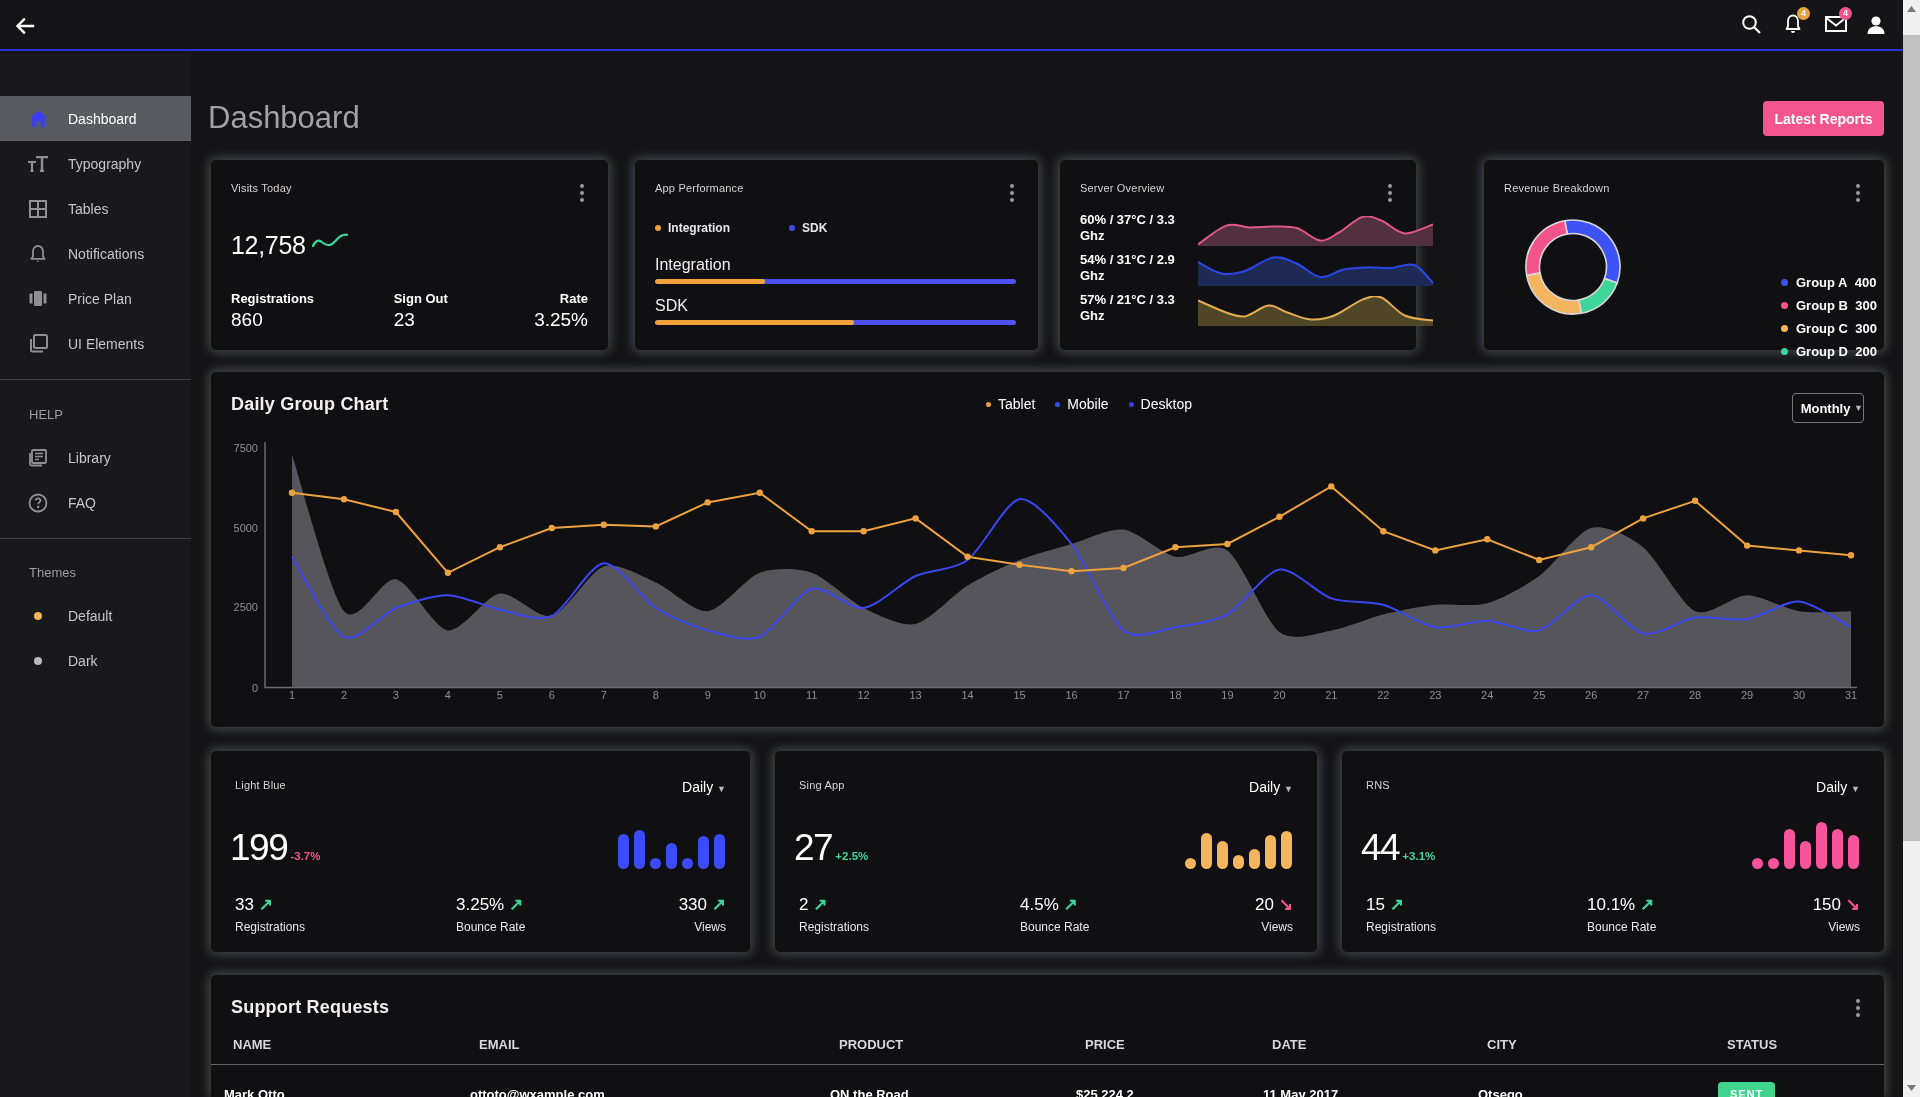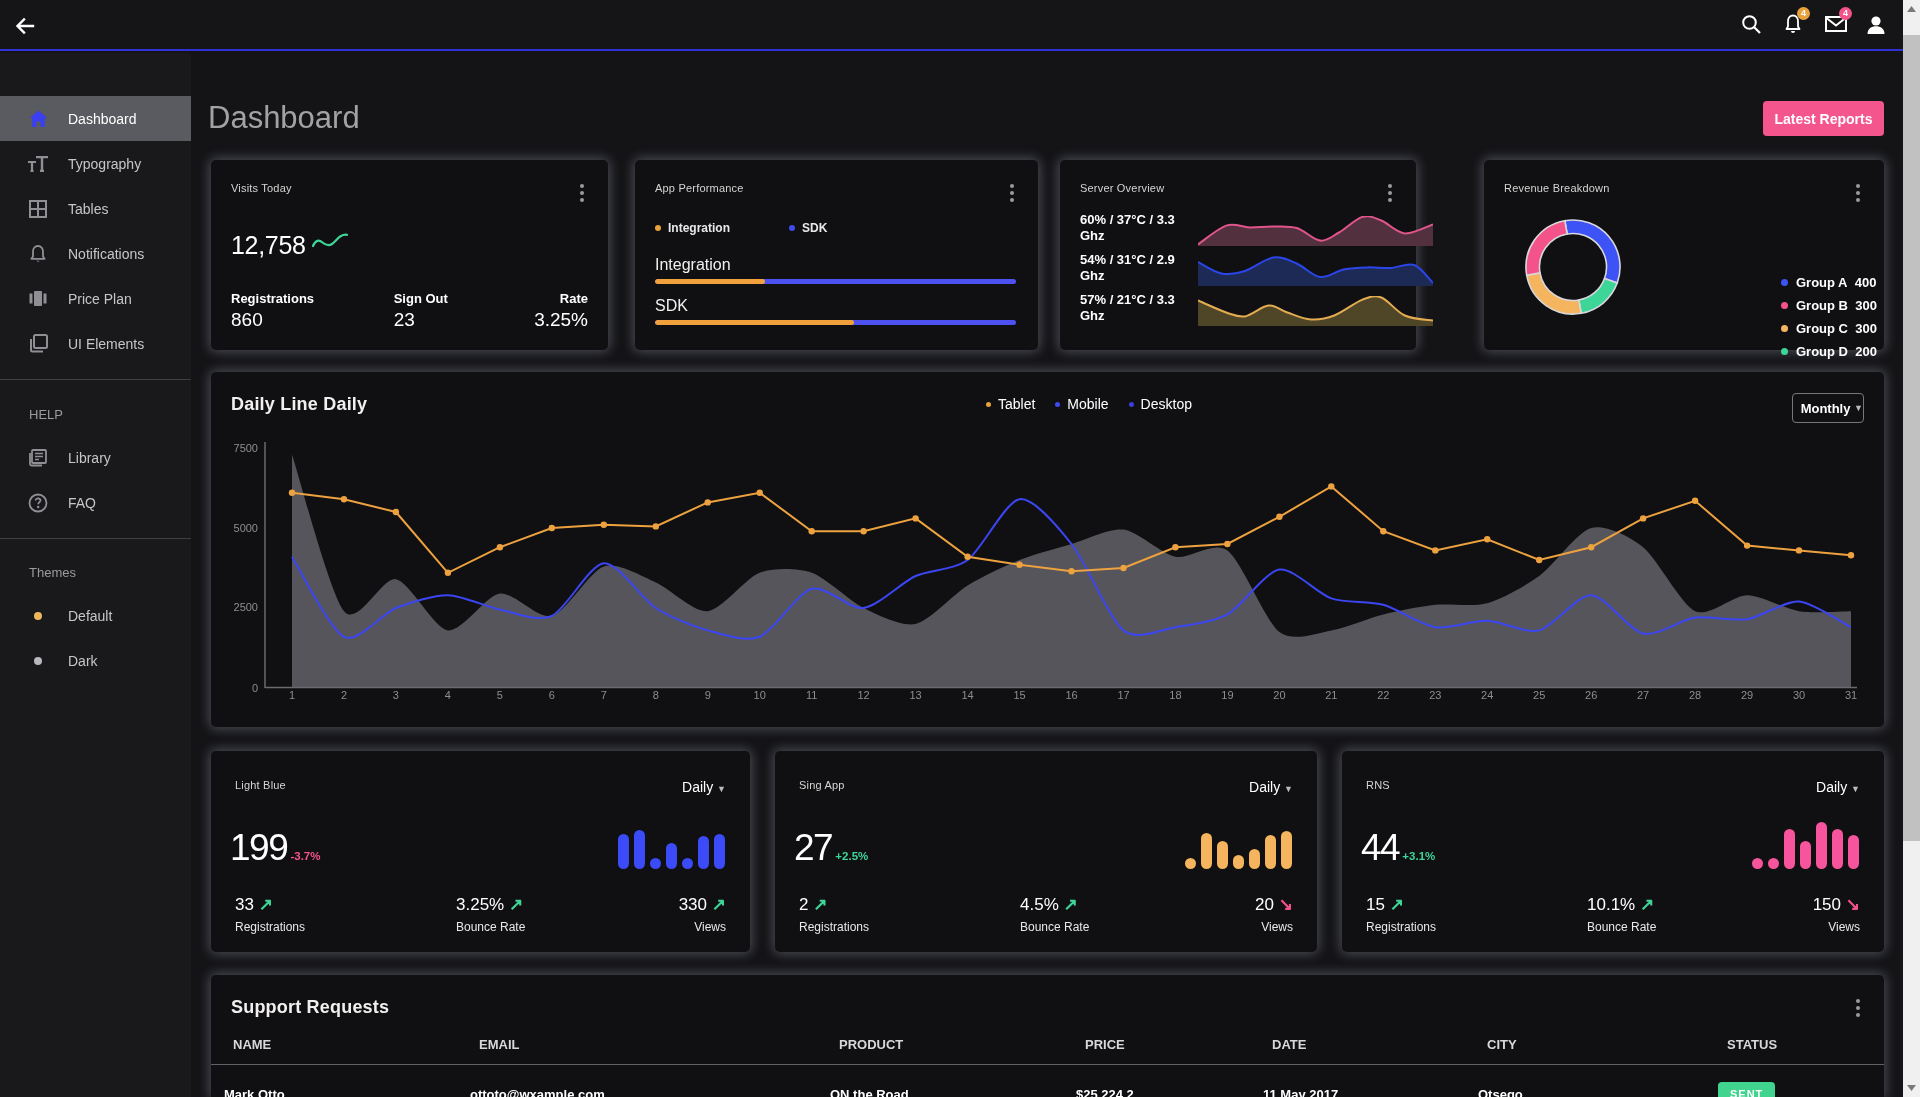--- a/index.html
+++ b/index.html
@@ -229,21 +229,21 @@
   </svg>
   <div class="abs" style="left:297px;top:67px;font-size:13px;color:#fff;font-weight:bold;line-height:23px;margin-top:44px;">
     <div><span style="display:inline-block;width:7px;height:7px;border-radius:50%;background:#3e53f5;margin-right:8px;vertical-align:1px;"></span>Group A&nbsp;&nbsp;400</div>
     <div><span style="display:inline-block;width:7px;height:7px;border-radius:50%;background:#f4538a;margin-right:8px;vertical-align:1px;"></span>Group B&nbsp;&nbsp;300</div>
     <div><span style="display:inline-block;width:7px;height:7px;border-radius:50%;background:#f5b55e;margin-right:8px;vertical-align:1px;"></span>Group C&nbsp;&nbsp;300</div>
     <div><span style="display:inline-block;width:7px;height:7px;border-radius:50%;background:#3dd598;margin-right:8px;vertical-align:1px;"></span>Group D&nbsp;&nbsp;200</div>
   </div>
 </div>
 
 <div class="card" style="left:211px;top:372px;width:1673px;height:355px;">
-  <div class="ctitle" style="font-size:18px;color:#f2f0ee;font-weight:bold;">Daily Line Daily</div>
+  <div class="ctitle" style="font-size:18px;color:#f2f0ee;font-weight:bold;">Daily Group Chart</div>
 
   <div class="abs" style="left:775px;top:24px;display:flex;align-items:center;font-size:14px;color:#fff;">
     <span style="width:5px;height:5px;border-radius:50%;background:#e9a23b;margin-right:7px;"></span>Tablet
     <span style="width:5px;height:5px;border-radius:50%;background:#3e4bf0;margin:0 7px 0 20px;"></span>Mobile
     <span style="width:5px;height:5px;border-radius:50%;background:#3b3ee0;margin:0 7px 0 20px;"></span>Desktop
   </div>
   <div class="abs" style="left:1581px;top:21px;width:72px;height:30px;border:1px solid #77777c;border-radius:4px;color:#fff;font-size:13px;font-weight:bold;display:flex;align-items:center;justify-content:flex-end;">Monthly&nbsp;<span style="color:#bbb;font-size:9px;">▼</span></div>
   <svg class="abs" style="left:0;top:0" width="1673" height="355" viewBox="0 0 1673 355">
     <g font-size="11" fill="#8e8e92" text-anchor="end">
       <text x="47" y="80">7500</text>

